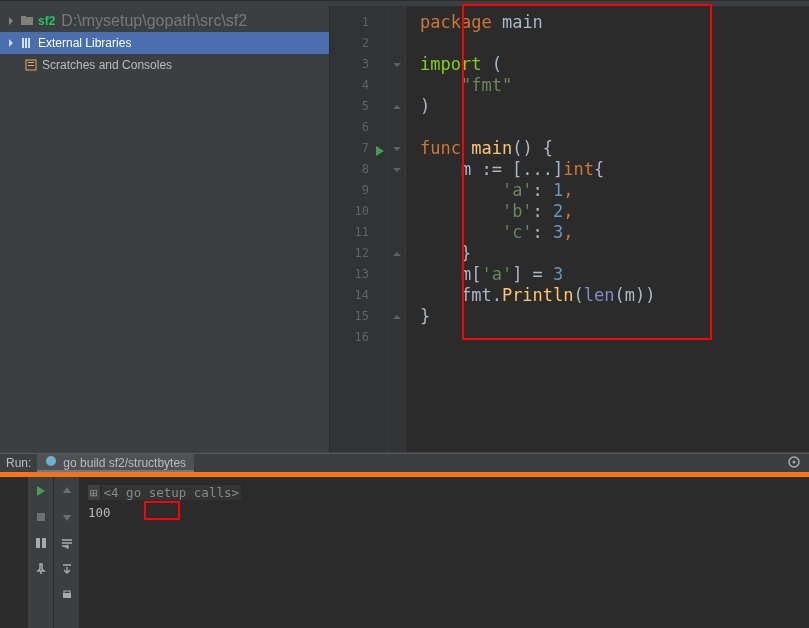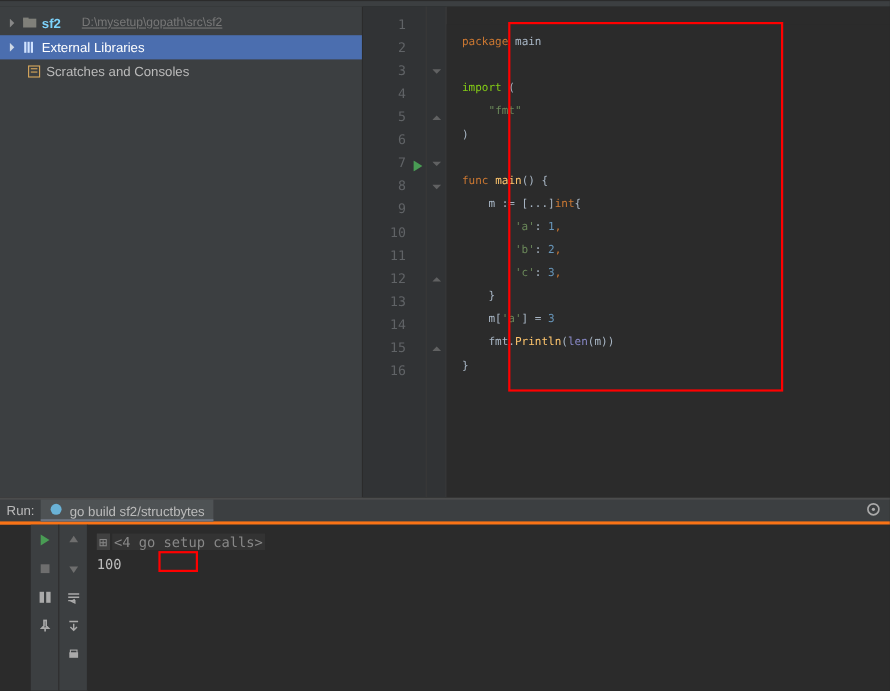--- a/index.html
+++ b/index.html
@@ -43,21 +43,21 @@
     padding-left: 6px;
     gap: 4px;
     white-space: nowrap;
   }
   .tree-row.selected {
     background: #4b6eaf;
     color: #fff;
   }
   .tree-row .pad { width: 14px; display:inline-block; }
   .tree-row .label { }
-  .tree-row .hint { color: #787878; font-size: 11px; margin-left: 15px; text-decoration: underline; }
+  .tree-row .hint { color: #787878; font-size: 16px; margin-left: 2px; }
   .chev {
     width: 10px; height: 10px;
     display:inline-flex; align-items:center; justify-content:center;
   }
   .chev svg { width:8px; height:8px; }
   .ico { width:14px; height:14px; display:inline-flex; align-items:center; justify-content:center; }
   .ico svg { width:14px; height:14px; }
   
   
   .editor {
@@ -91,26 +91,25 @@
     background:#313335;
     border-right:1px solid #3a3a3a;
     padding-top:6px;
   }
   .fold-col { height:21px; display:flex; align-items:center; justify-content:center; }
   .fold-col svg { width:8px;height:8px; opacity:0.55; }
   .code {
     flex:1;
     padding-top:6px;
     font-family:"Consolas","Menlo",monospace;
-    font-size:10px;
+    font-size:17px;
     color:#a9b7c6;
     position:relative;
     background:#2b2b2b;
     min-width:0;
-    margin-top:16px;
   }
   .codeline { height:21px; line-height:21px; padding-left:14px; white-space:pre; }
   .tk-keyword { color:#cc7832; }
   .tk-ident { color:#a9b7c6; }
   .tk-import { color:#84cc16; }
   .tk-string { color:#6a8759; }
   .tk-number { color:#6897bb; }
   .tk-builtin { color:#8888c6; }
   .tk-rune { color:#6a8759; }
   .tk-type { color:#cc7832; }
@@ -130,21 +129,21 @@
     display:flex;
     flex-direction:column;
   }
   .run-header {
     height:24px;
     background:#3c3f41;
     display:flex;
     align-items:center;
     padding-left:6px;
     gap:6px;
-    border-bottom:3px solid #f97316;
+    border-bottom:5px solid #f97316;
     border-top:1px solid #555;
   }
   .run-header .lab { color:#bbb; font-size:12px; }
   .run-tab {
     height:100%;
     display:flex;
     align-items:flex-end;
     padding:0 8px;
     gap:6px;
     background:#4e5254;
@@ -209,21 +208,21 @@
           <svg viewBox="0 0 8 8">
               <path d="M2 0 L6 4 L2 8 Z" fill="#888"></path>
             </svg>
         </span>
         <span class="ico">
           <svg viewBox="0 0 14 14">
               <rect x="1" y="3" width="12" height="8" fill="#80807a"></rect>
               <rect x="1" y="2" width="5" height="3" fill="#80807a"></rect>
             </svg>
         </span>
-        <span class="label" style="font-weight:bold;color:#7dd3fc">sf2</span>
+        <span class="label" style="font-weight:bold;color:#22c55e">sf2</span>
         <span class="hint">D:\mysetup\gopath\src\sf2</span>
       </div>
       <div class="tree-row selected">
         <span class="chev">
           <svg viewBox="0 0 8 8">
               <path d="M2 0 L6 4 L2 8 Z" fill="#cfd9e6"></path>
             </svg>
         </span>
         <span class="ico">
           <svg viewBox="0 0 14 14">

